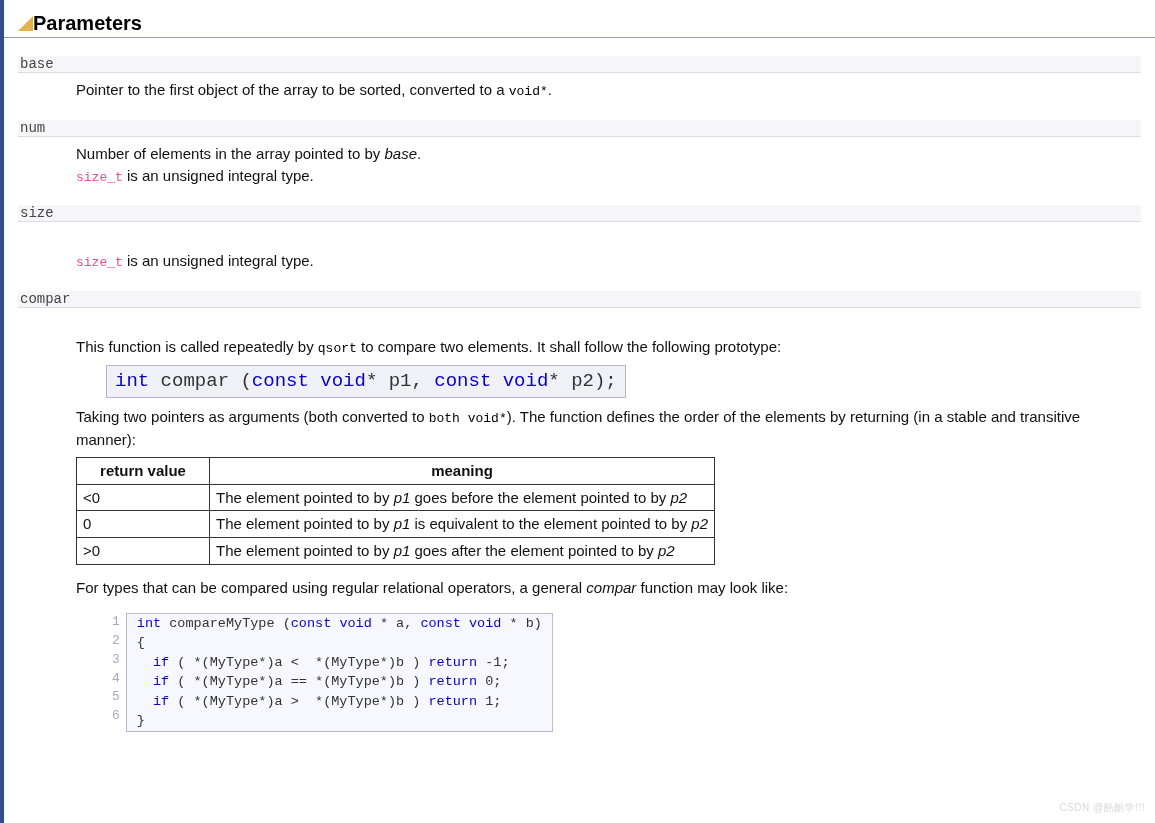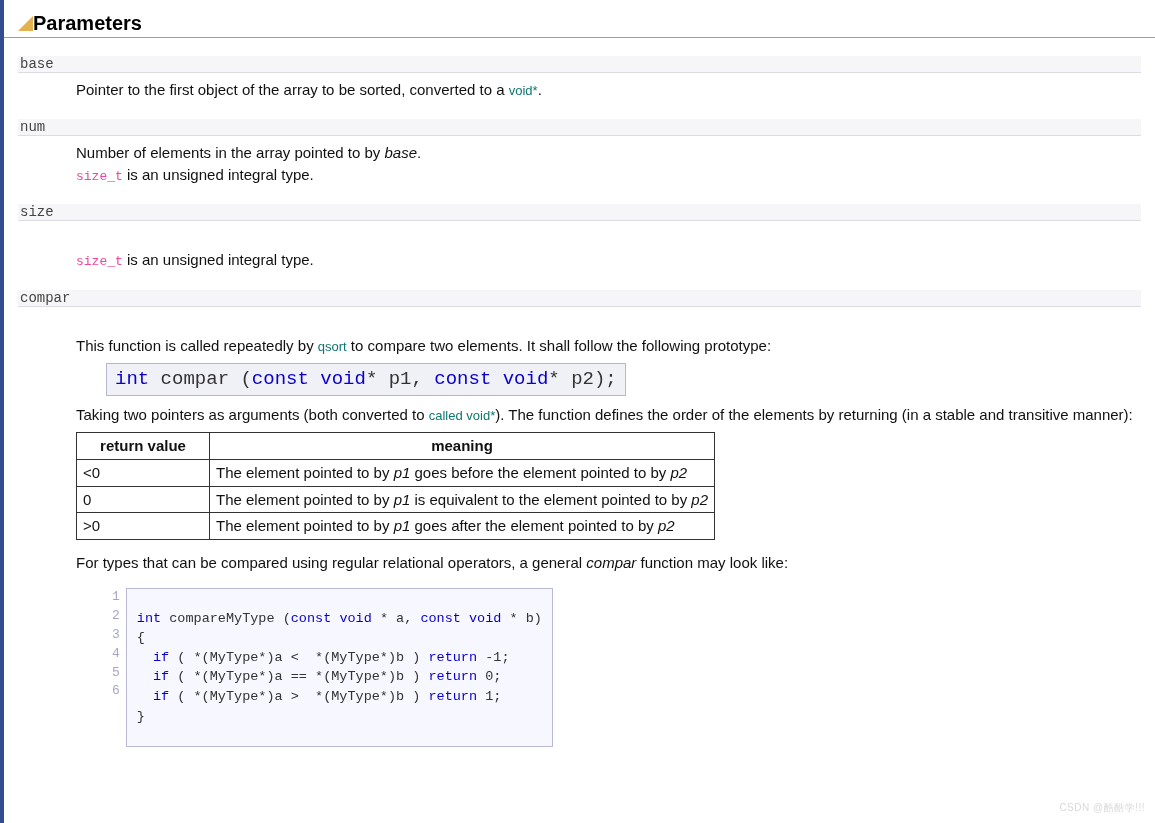--- a/index.html
+++ b/index.html
@@ -45,23 +45,23 @@
     border-bottom: 1px solid #dcdce6;
   }
   dd {
     margin: 6px 0 4px 58px;
     padding: 0;
     line-height: 1.45;
     font-size: 15px;
     color: #111;
   }
   .mono, code {
-    font-family: Liberation Sans, sans-serif;
+    font-family: Liberation Mono, monospace;
     font-size: 13px;
-    color: #0f766e;
+    color: #000000;
   }
   .type-link {
     font-family: "Courier New", Courier, monospace;
     font-size: 13px;
     color: #ec4899;
   }
   .italic { font-style: italic; }
   .proto {
     margin: 6px 0 8px 30px;
     padding: 2px 8px;
@@ -104,21 +104,21 @@
     padding: 0 6px;
     color: #a7a7c2;
     font-family: "Courier New", Courier, monospace;
     font-size: 13px;
     vertical-align: top;
     user-select: none;
   }
   .codeblock td.code {
     background: #f7f7ff;
     border: 1px solid #b9b9d4;
-    padding: 20px 10px;
+    padding: 0 10px;
     font-family: "Courier New", Courier, monospace;
     font-size: 13.5px;
     white-space: pre;
     color: #333;
   }
   .kw  { color: #0a00cc; }
   .watermark {
     position: absolute;
     right: 10px;
     bottom: 8px;
@@ -155,21 +155,21 @@
   </dd>
 
   <dt>compar</dt>
   <dd>
     <br>
     <span>This function is called repeatedly by </span><span class="mono">qsort</span><span> to compare two elements. It shall follow the following prototype:</span>
     <div class="proto">
       <span class="tp">int</span><span> compar (</span><span class="kw">const</span><span> </span><span class="tp">void</span><span>* p1, </span><span class="kw">const</span><span> </span><span class="tp">void</span><span>* p2);</span>
     </div>
     <br>
-    <span>Taking two pointers as arguments (both converted to </span><span class="mono">called void*</span><span>). The function defines the order of the elements by returning (in a stable and transitive manner):</span>
+    <span>Taking two pointers as arguments (both converted to </span><span class="mono">both void*</span><span>). The function defines the order of the elements by returning (in a stable and transitive manner):</span>
 
     <table class="ret">
       <thead>
           <tr>
         <th>return value</th>
         <th>meaning</th>
       </tr>
         </thead>
       <tbody>
         <tr>

